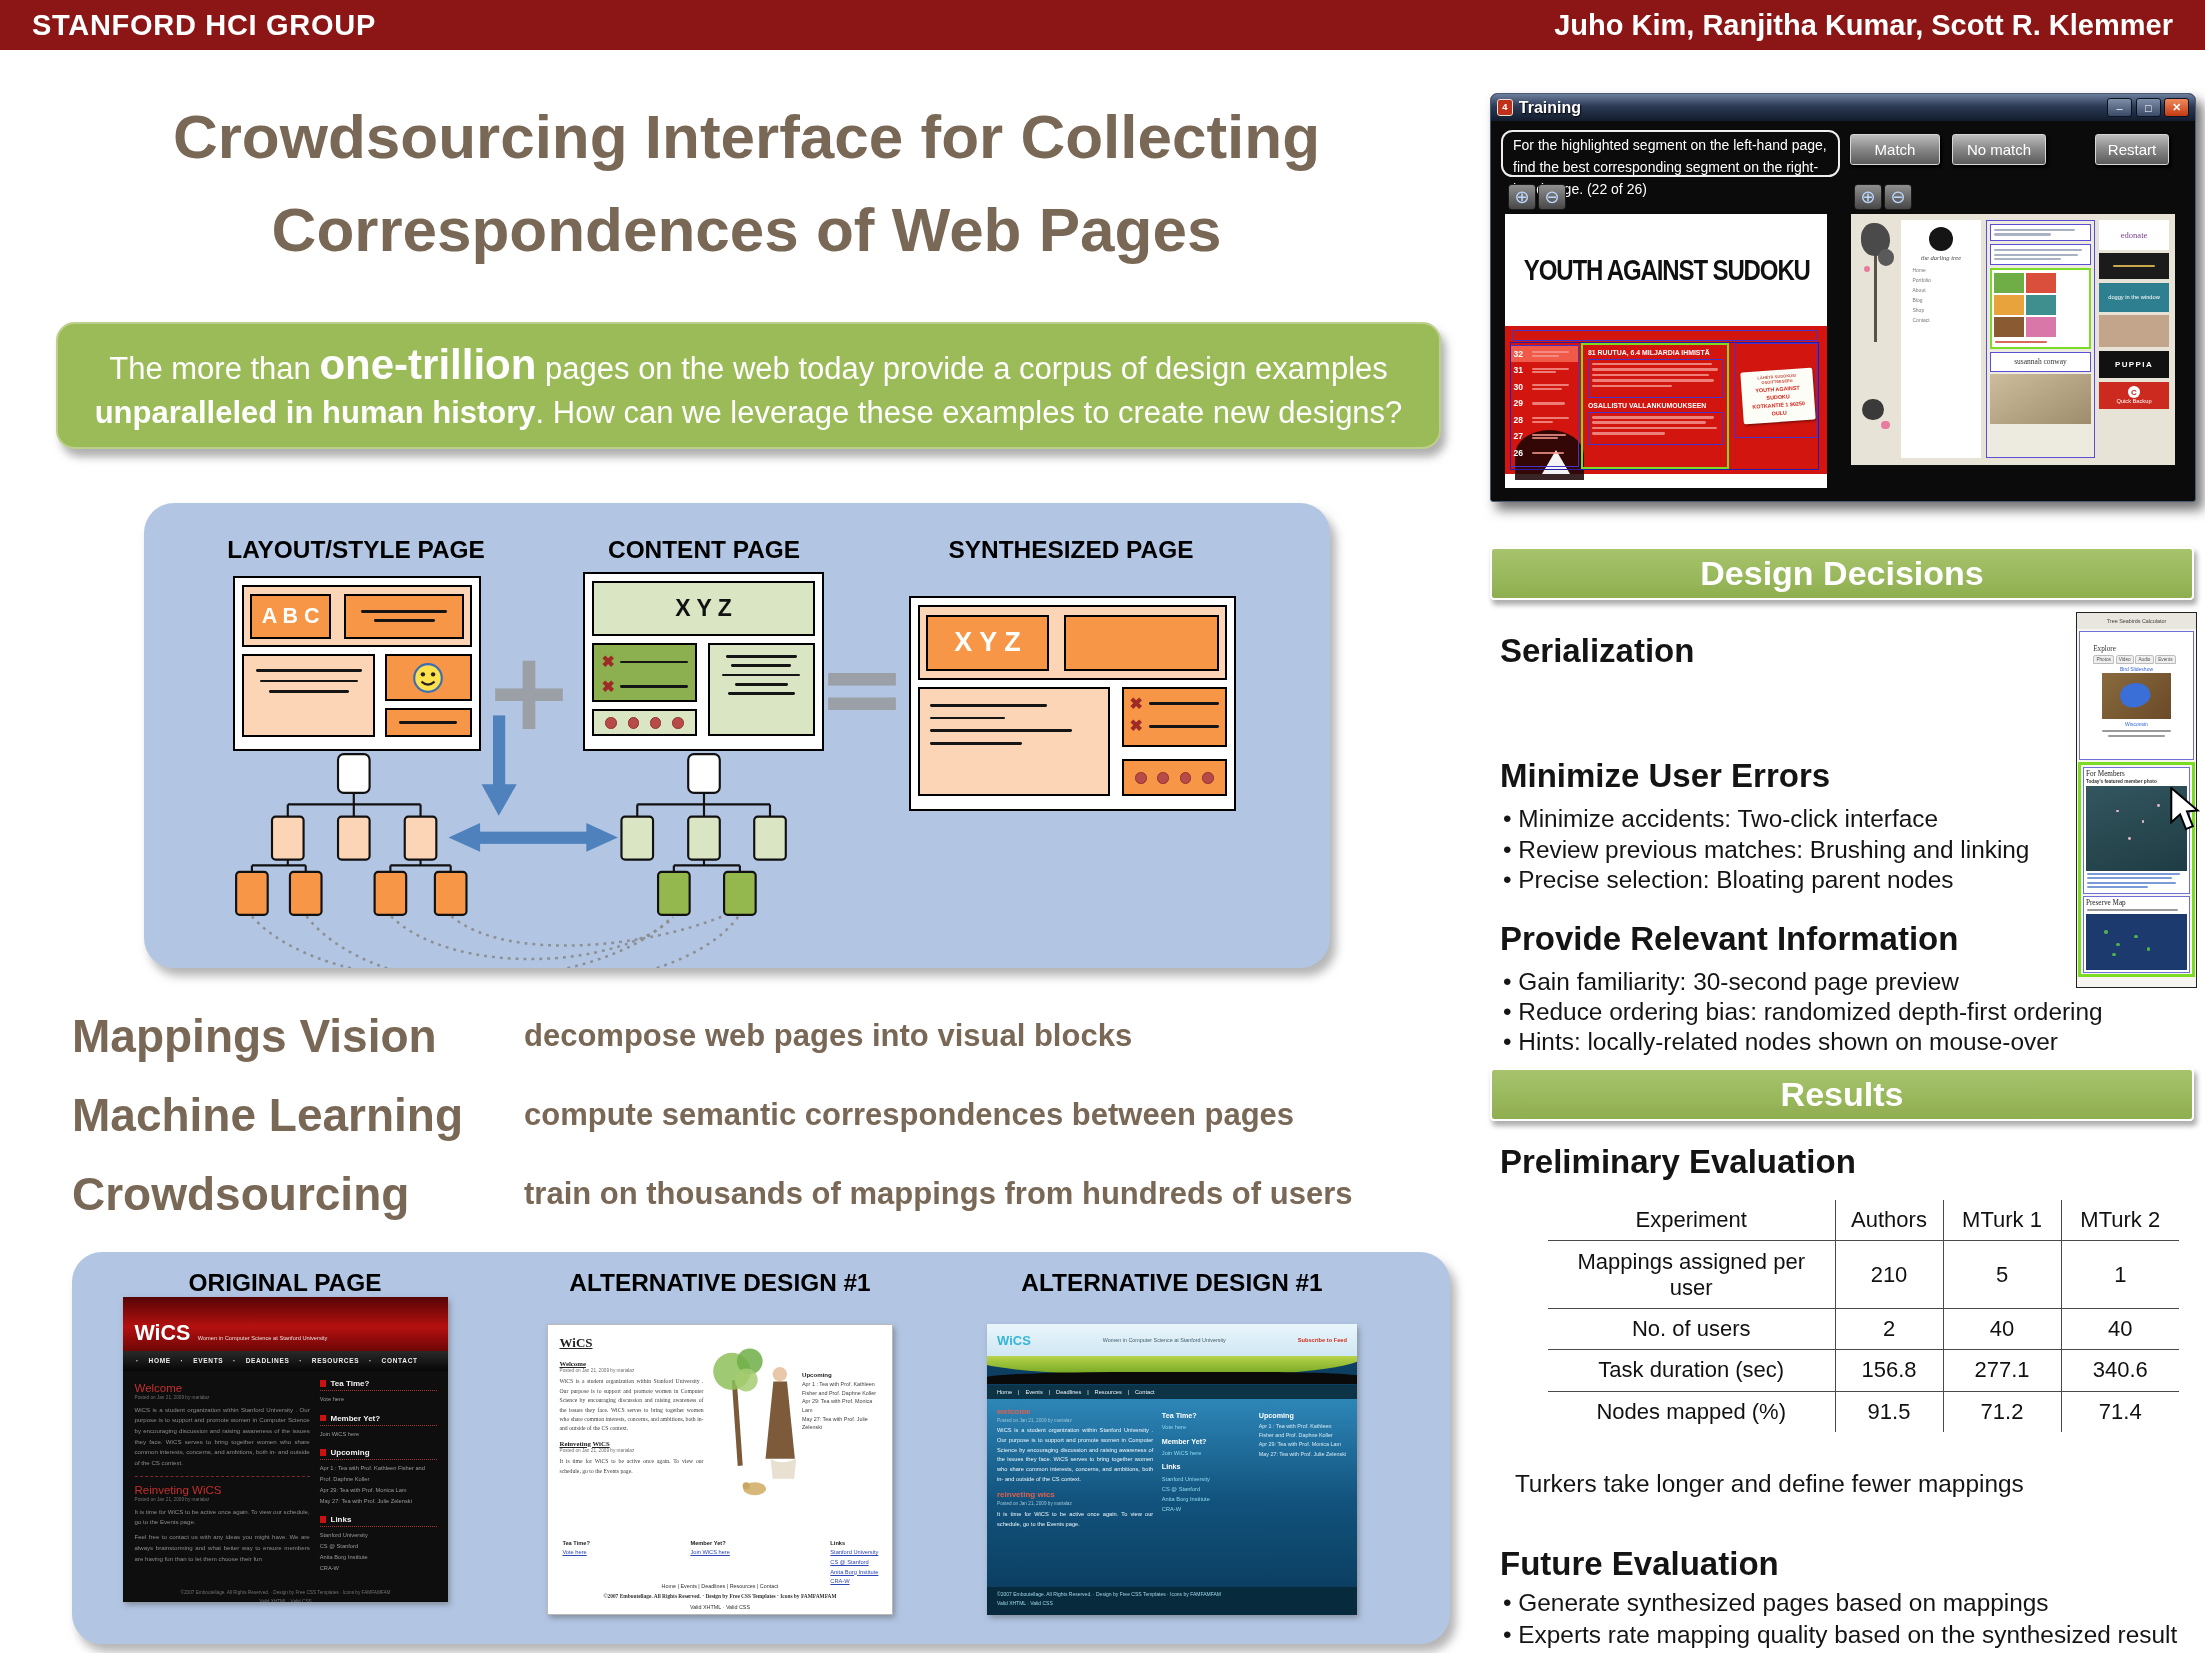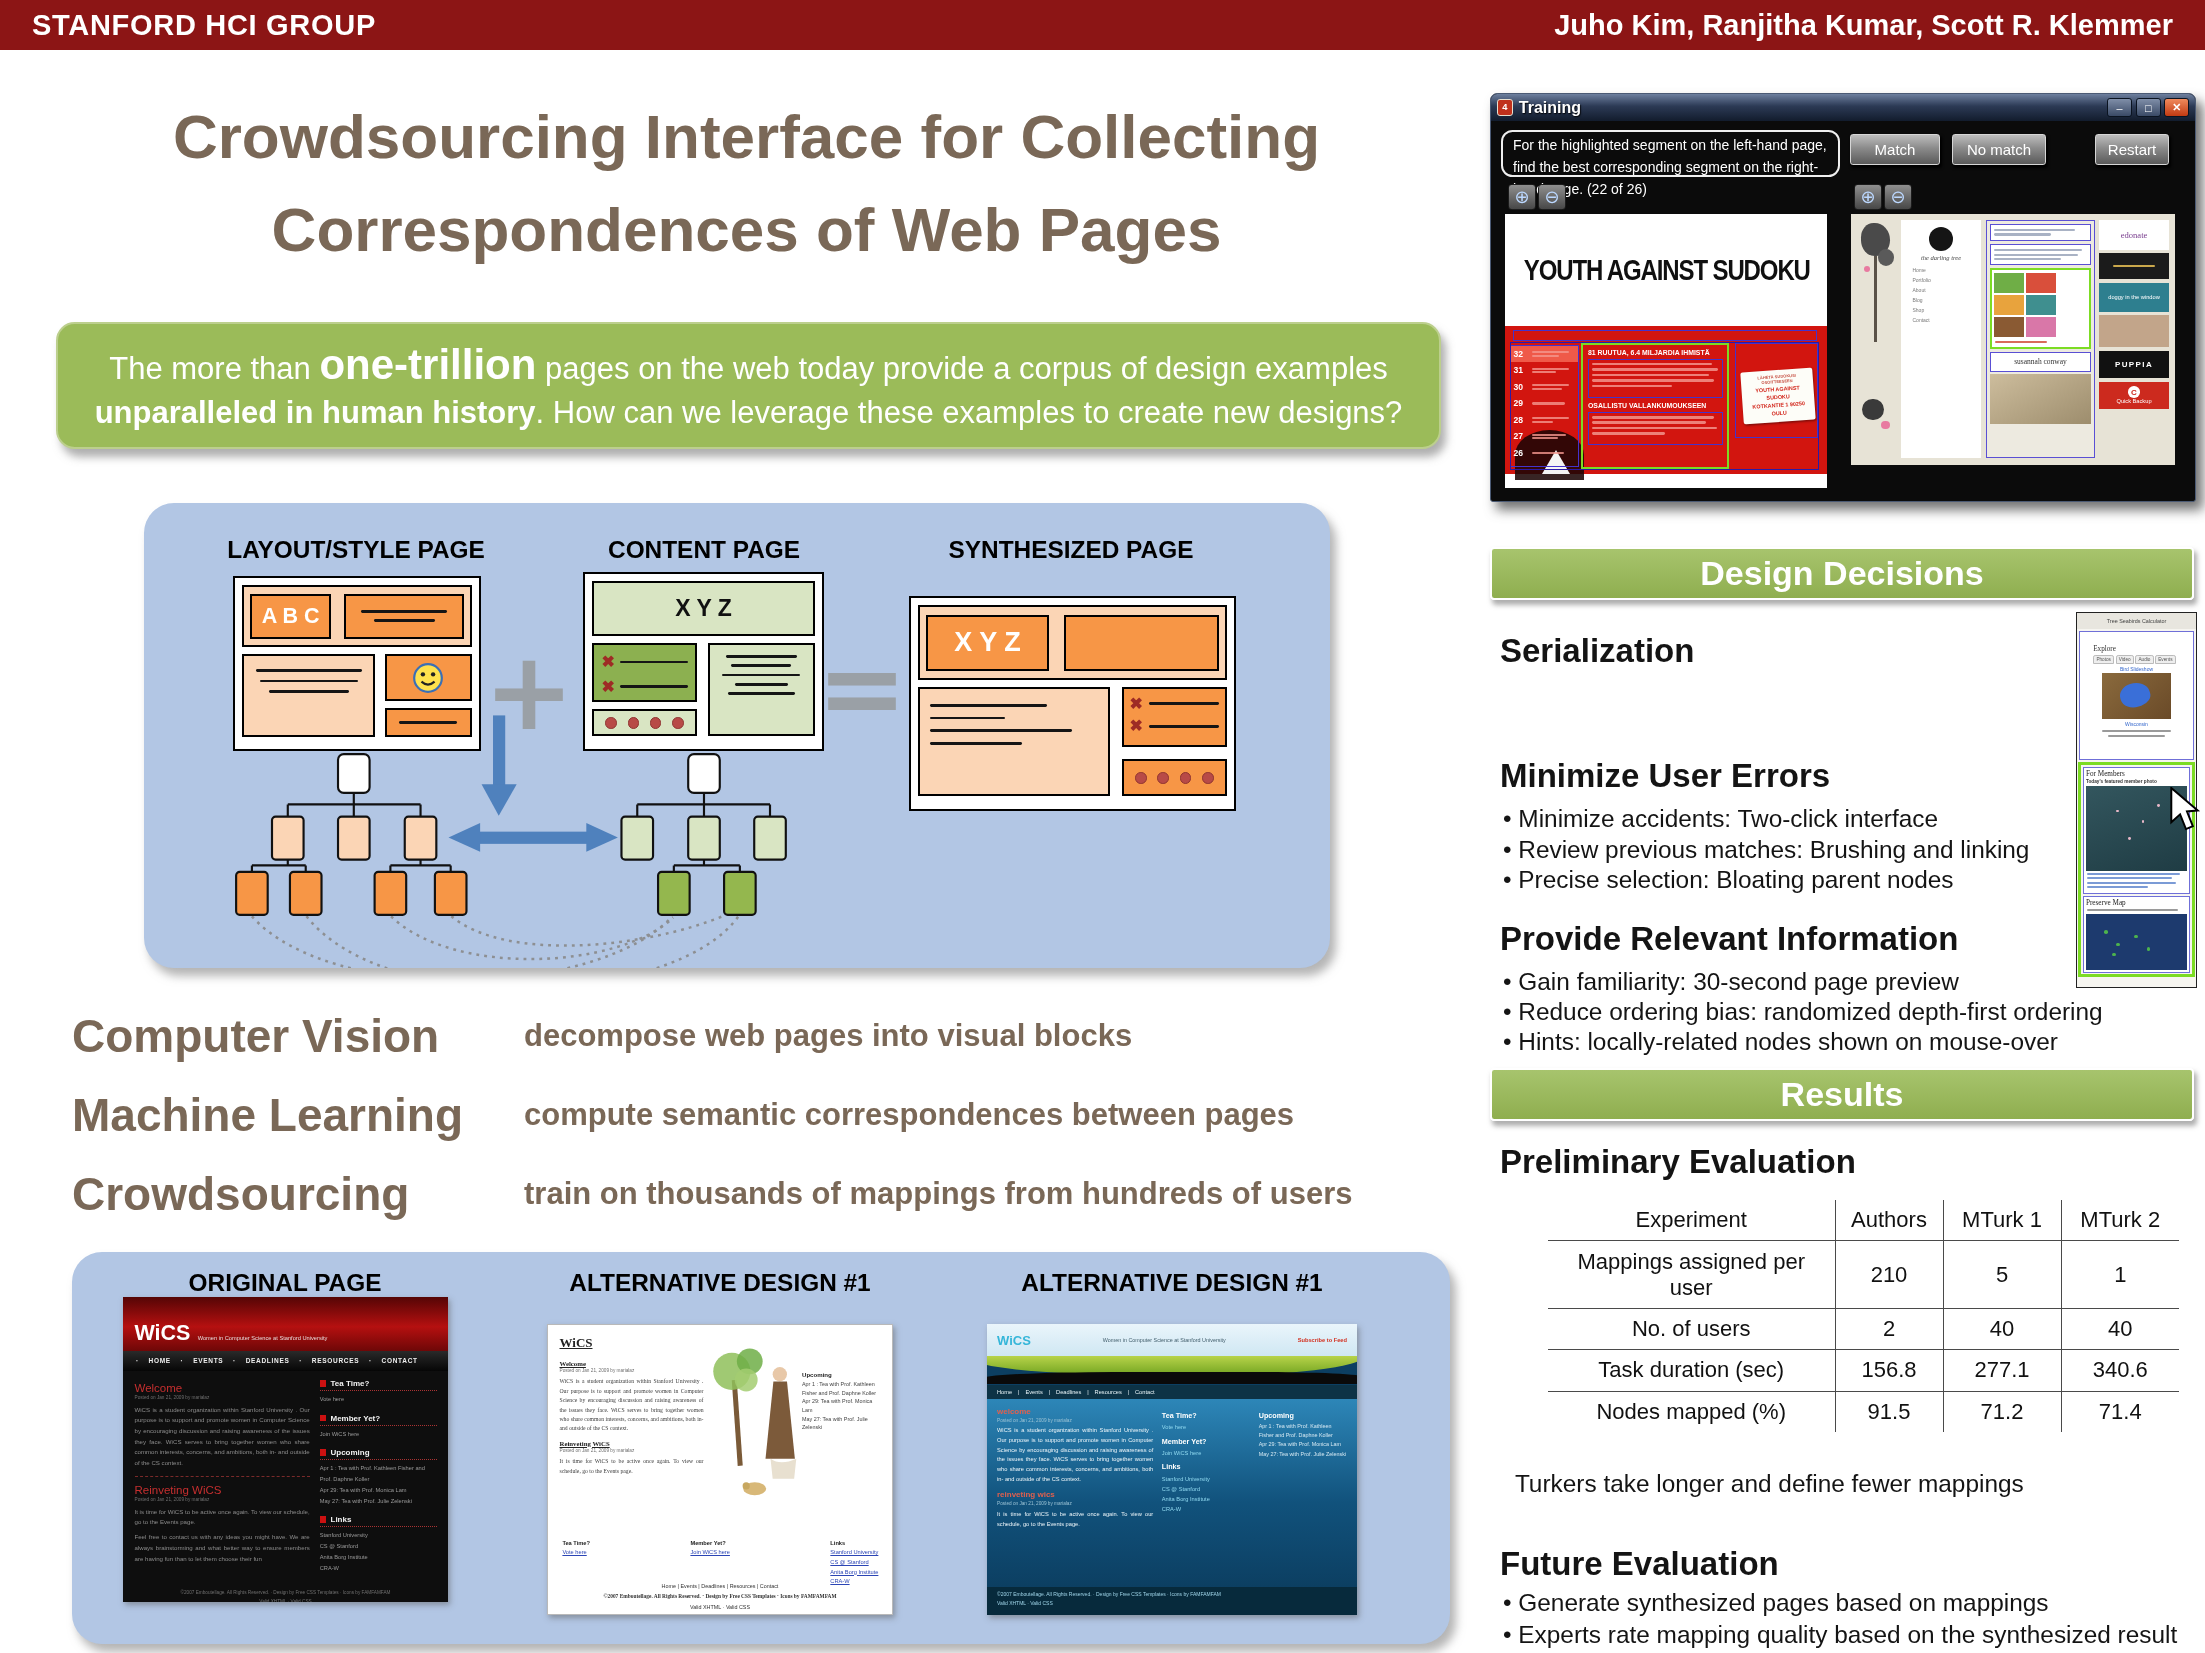--- a/index.html
+++ b/index.html
@@ -375,21 +375,21 @@
         <rect x="758" y="437" width="44" height="60" rx="5" fill="#D9E5C3"></rect>
         <rect x="850" y="437" width="44" height="60" rx="5" fill="#D9E5C3"></rect>
         <rect x="716" y="514" width="44" height="60" rx="5" fill="#94B74E"></rect>
         <rect x="808" y="514" width="44" height="60" rx="5" fill="#94B74E"></rect>
       </g>
     </svg>
   </div>
 
   <div class="abs approach">
     <div class="arow">
-      <div class="albl">Computer Vision</div>
+      <div class="albl">Mappings Vision</div>
       <div class="adesc">decompose web pages into visual blocks</div>
     </div>
     <div class="arow">
       <div class="albl">Machine Learning</div>
       <div class="adesc">compute semantic correspondences between pages</div>
     </div>
     <div class="arow">
       <div class="albl">Crowdsourcing</div>
       <div class="adesc">train on thousands of mappings from hundreds of users</div>
     </div>

